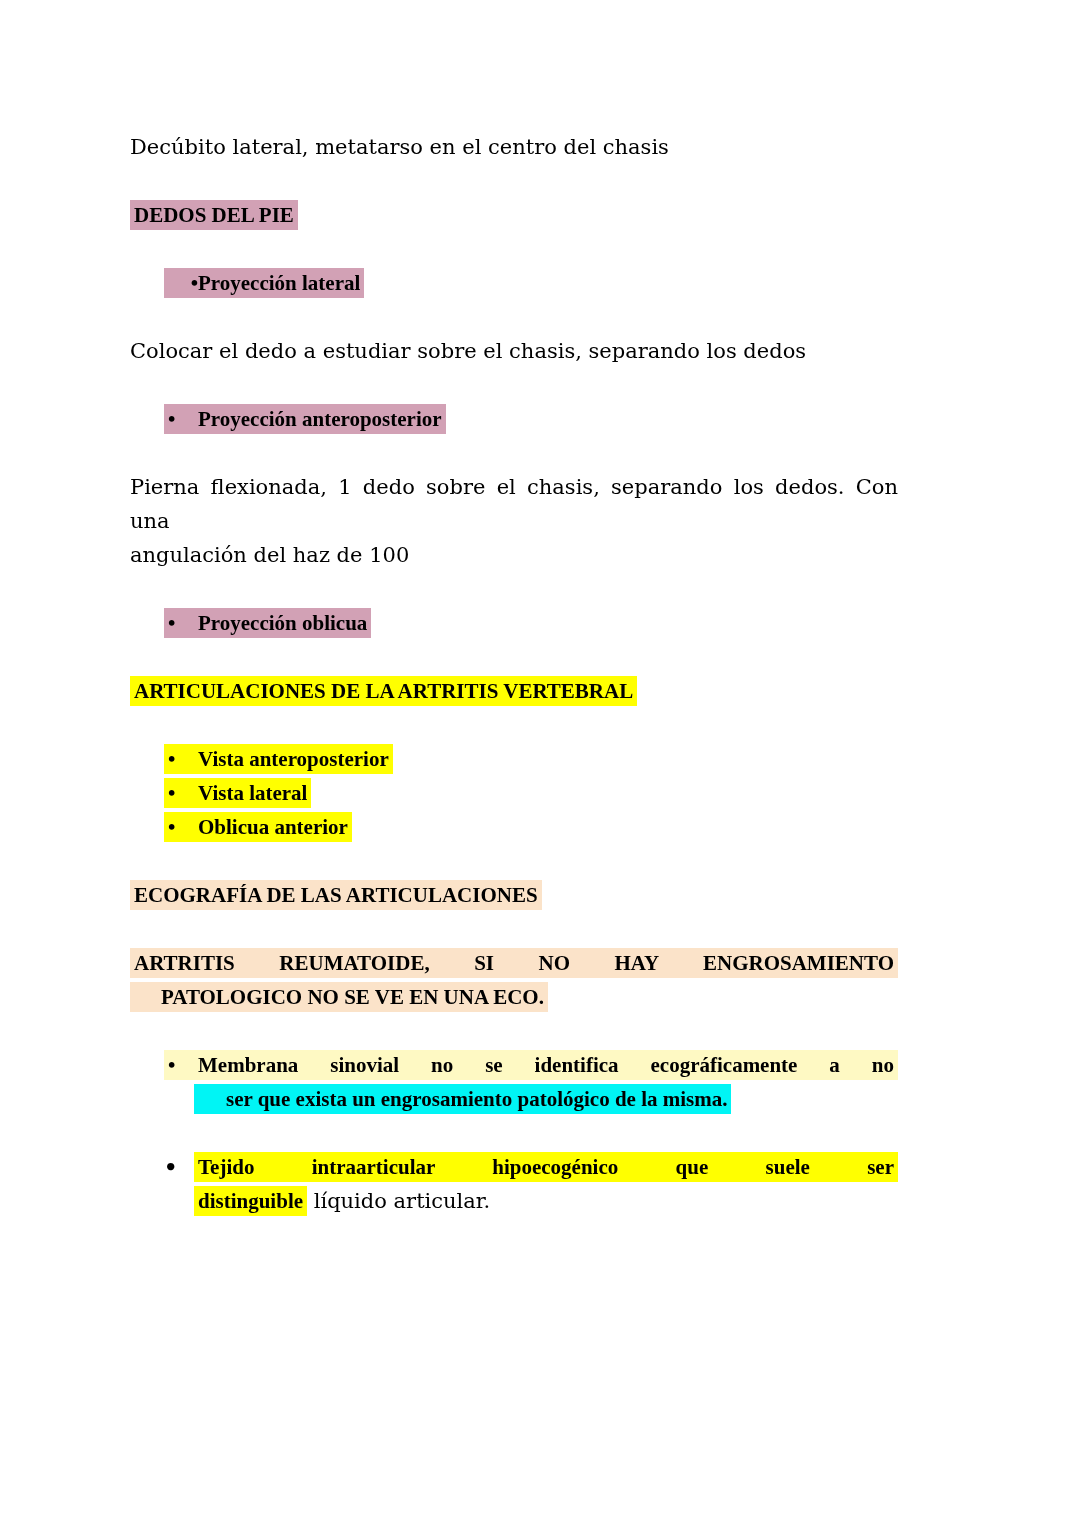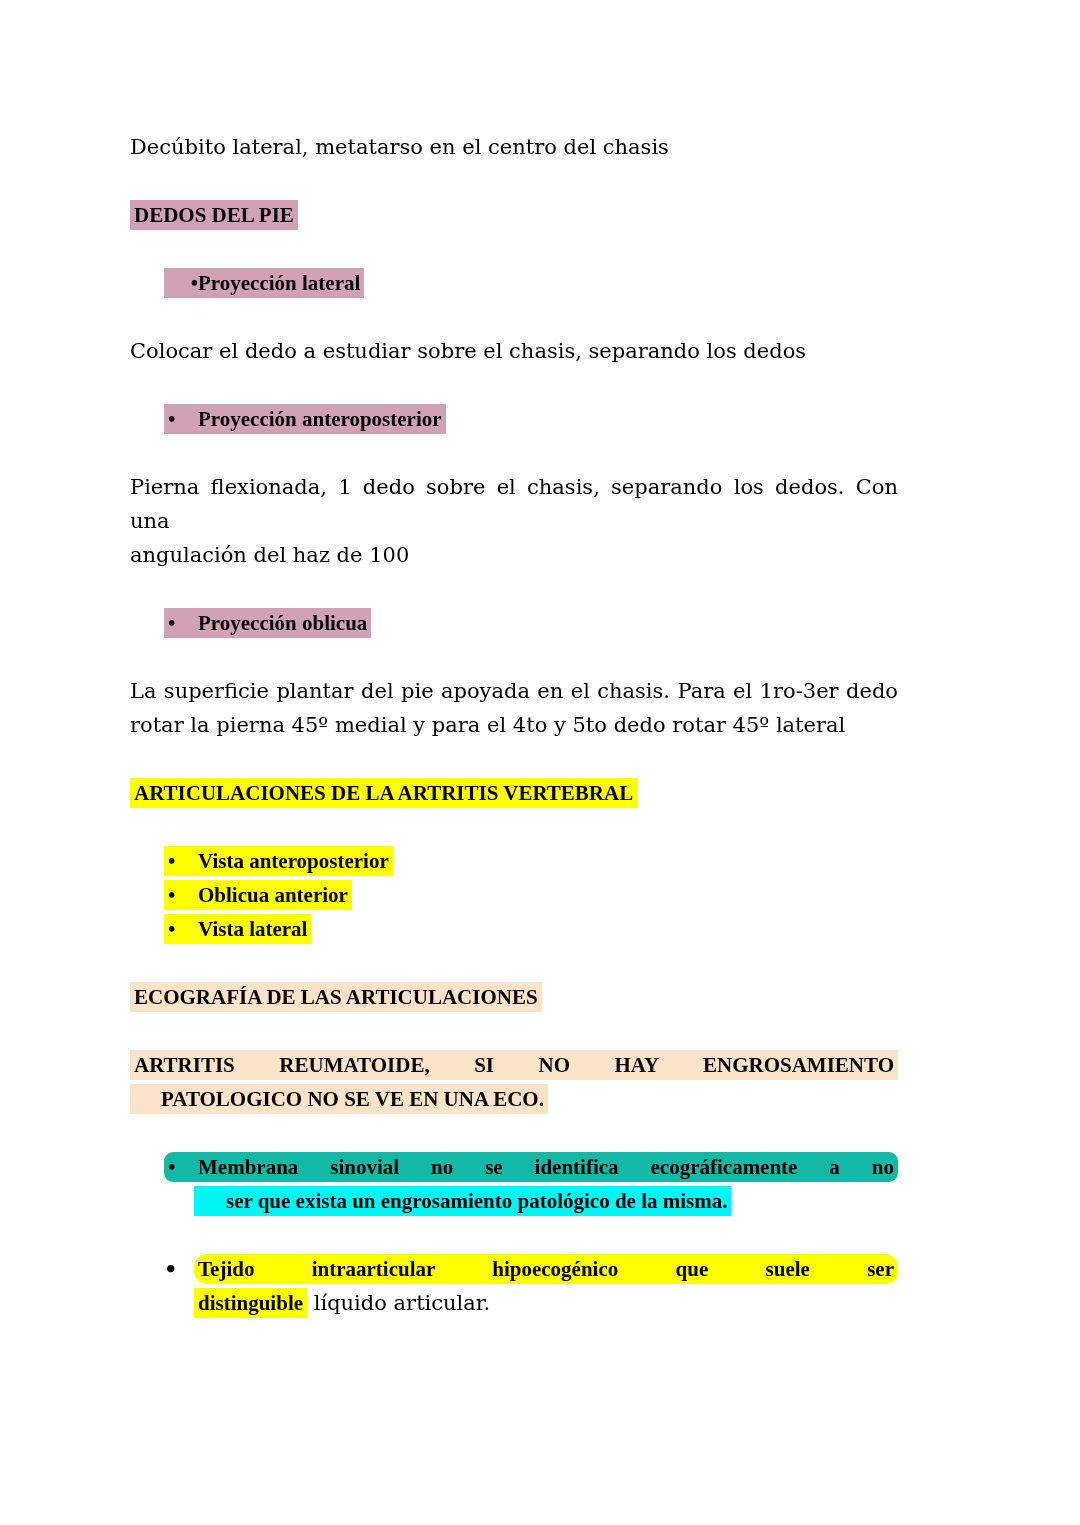--- a/index.html
+++ b/index.html
@@ -67,65 +67,61 @@
 
   <div class="block">
     <div class="line jfull">Pierna flexionada, 1 dedo sobre el chasis, separando los dedos. Con una</div>
     <div class="line">angulación del haz de 100</div>
   </div>
 
   <div class="block bullet-l1">
     <mark class="hl bold" style="background-color: rgb(210, 161, 181);"><span class="marker">•</span><span>Proyección oblicua</span></mark>
   </div>
 
-  <div class="block">
-    <div class="line jfull">La superficie plantar del pie apoyada en el chasis. Para el 1ro-3er dedo</div>
-    <div class="line">rotar la pierna 45º medial y para el 4to y 5to dedo rotar 45º lateral</div>
-  </div>
 
   <div class="block">
     <mark class="hl bold" style="background-color: rgb(255, 255, 0);">ARTICULACIONES DE LA ARTRITIS VERTEBRAL</mark>
   </div>
 
   <div class="block">
     <div class="line bullet-l1">
       <mark class="hl bold" style="background-color: rgb(255, 255, 0); margin-top: 6px;"><span class="marker">•</span><span>Vista anteroposterior</span></mark>
     </div>
     <div class="line bullet-l1">
-      <mark class="hl bold" style="background-color: rgb(255, 255, 0);"><span class="marker">•</span><span>Oblicua anterior</span></mark>
+      <mark class="hl bold" style="background-color: rgb(255, 255, 0);"><span class="marker">•</span><span>Vista lateral</span></mark>
     </div>
     <div class="line bullet-l1">
-      <mark class="hl bold" style="background-color: rgb(255, 255, 0);"><span class="marker">•</span><span>Vista lateral</span></mark>
+      <mark class="hl bold" style="background-color: rgb(255, 255, 0);"><span class="marker">•</span><span>Oblicua anterior</span></mark>
     </div>
   </div>
 
   <div class="block">
     <mark class="hl bold" style="background-color: rgb(251, 227, 201);">ECOGRAFÍA DE LAS ARTICULACIONES</mark>
   </div>
 
   <div class="block bold">
     <div class="line jfull">
       <mark class="hl" style="background-color: rgb(251, 227, 201);">ARTRITIS REUMATOIDE, SI NO HAY ENGROSAMIENTO</mark>
     </div>
     <div class="line">
       <mark class="hl" style="background-color: rgb(251, 227, 201); padding-left: 31px;">PATOLOGICO NO SE VE EN UNA ECO.</mark>
     </div>
   </div>
 
   <div class="block bold">
     <div class="line bullet-l1 jfull">
-      <mark class="hl" style="background-color: #14b8a6; border-radius: 9px;"><span class="marker">•</span><span>Membrana sinovial no se identifica ecográficamente a no</span></mark>
+      <mark class="hl" style="background-color: #fef9c3;"><span class="marker">•</span><span>Membrana sinovial no se identifica ecográficamente a no</span></mark>
     </div>
     <div class="line bullet-cont">
       <mark class="hl" style="background-color: rgb(0, 245, 245); padding-left: 32px;">ser que exista un engrosamiento patológico de la misma.</mark>
     </div>
   </div>
 
   <div class="block">
     <div class="line bullet-l1 jfull">
-      <span class="marker">•</span><mark class="hl bold" style="background-color: rgb(255, 255, 0); border-radius: 13px;">Tejido intraarticular hipoecogénico que suele ser</mark>
+      <span class="marker">•</span><mark class="hl bold" style="background-color: rgb(255, 255, 0);">Tejido intraarticular hipoecogénico que suele ser</mark>
     </div>
     <div class="line bullet-cont">
       <mark class="hl bold" style="background-color: rgb(255, 255, 0);">distinguible</mark><span> líquido articular.</span>
     </div>
   </div>
 
 </div>
 
 </body></html>

